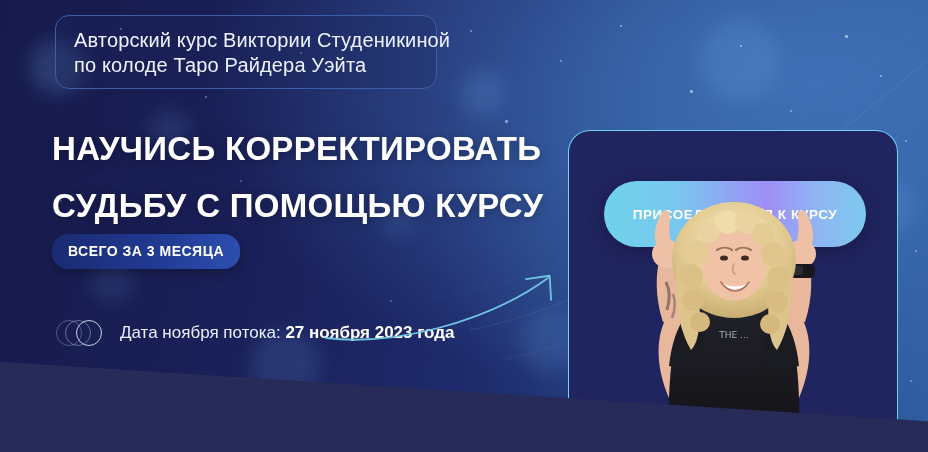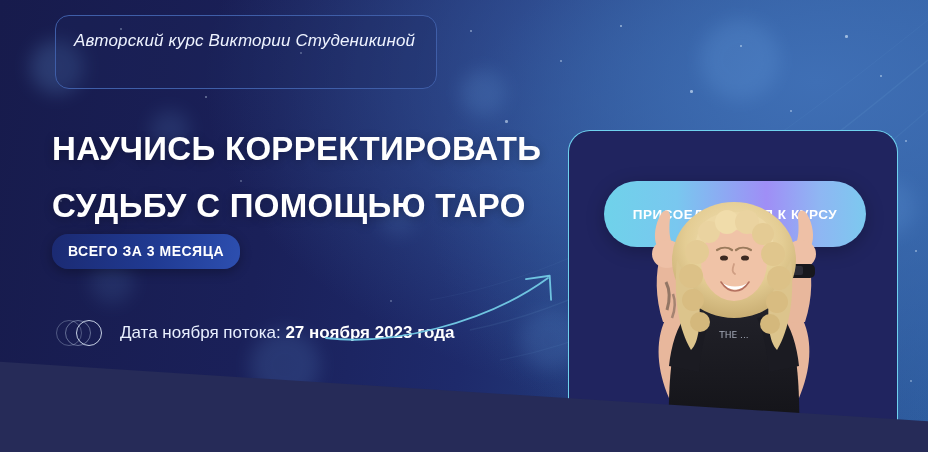--- a/index.html
+++ b/index.html
@@ -32,23 +32,22 @@
   }
 
   
   .header-box{
     position:absolute;left:55px;top:15px;width:382px;height:74px;
     border:1px solid #3f5ea8;border-radius:14px;
     background:rgba(30,40,95,0.28);
     padding:12px 18px;
   }
   .header-box .line{
-    color:#eef3ff;font-size:17px;line-height:25px;white-space:nowrap;
+    color:#eef3ff;font-size:20px;line-height:25px;white-space:nowrap;
     letter-spacing:.15px;
-    font-style:italic;
   }
 
   
   .headline{position:absolute;left:52px;top:120px;width:520px;}
   .headline .hl{
     color:#ffffff;font-size:33px;line-height:57px;font-weight:bold;
     letter-spacing:.3px;white-space:nowrap;
     text-shadow:0 2px 10px rgba(0,0,0,.28);
   }
   .hl-row{display:flex;align-items:center;gap:14px;}
@@ -143,25 +142,26 @@
   </div>
 
   <svg class="swoosh" width="928" height="452" viewBox="0 0 928 452">
     <path d="M470 330 C 620 300, 760 200, 928 60" fill="none" stroke="rgba(150,210,245,0.16)" stroke-width="1.4"></path>
     <path d="M500 360 C 660 330, 790 230, 928 110" fill="none" stroke="rgba(150,210,245,0.12)" stroke-width="1.2"></path>
     <path d="M430 300 C 600 270, 740 170, 928 20" fill="none" stroke="rgba(150,210,245,0.10)" stroke-width="1"></path>
   </svg>
 
   <div class="header-box">
     <div class="line">Авторский курс Виктории Студеникиной</div>
+    <div class="line">по колоде Таро Райдера Уэйта</div>
   </div>
 
   <div class="headline">
     <div class="hl">НАУЧИСЬ КОРРЕКТИРОВАТЬ</div>
-    <div class="hl">СУДЬБУ С ПОМОЩЬЮ ТАРО</div>
+    <div class="hl">СУДЬБУ С ПОМОЩЬЮ КУРСУ</div>
     <div class="hl-row">
       <div class="badge">ВСЕГО ЗА 3 МЕСЯЦА</div>
     </div>
   </div>
 
   <div class="date-row">
     <div class="rings">
       <span></span>
         <span></span>
         <span></span>

